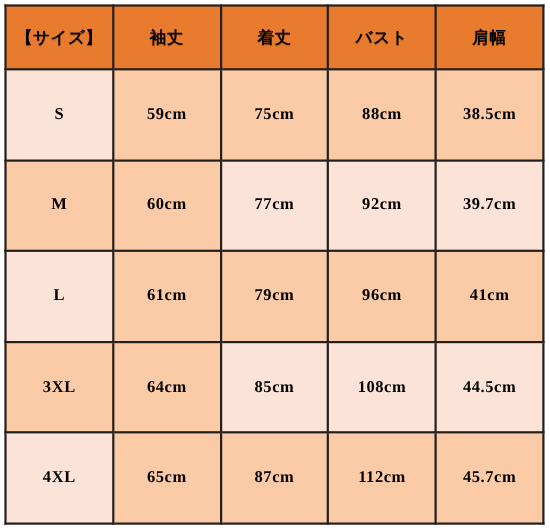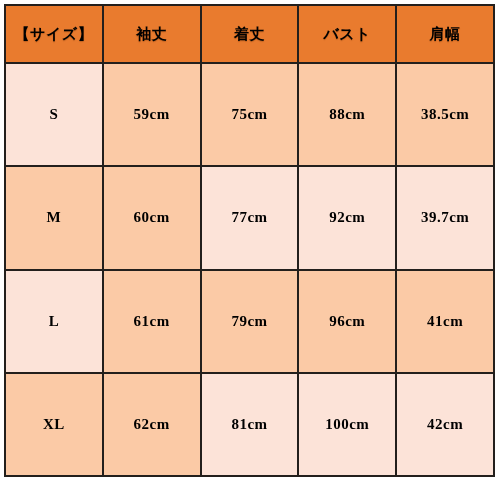--- a/index.html
+++ b/index.html
@@ -94,21 +94,28 @@
           <td class="col-value shade-light">39.7cm</td>
         </tr>
         <tr>
           <td class="col-size shade-light">L</td>
           <td class="col-value shade-dark">61cm</td>
           <td class="col-value shade-dark">79cm</td>
           <td class="col-value shade-dark">96cm</td>
           <td class="col-value shade-dark">41cm</td>
         </tr>
         <tr>
-          <td class="col-size shade-dark">XL</td>
-          <td class="col-value shade-dark">62cm</td>
-          <td class="col-value shade-light">81cm</td>
-          <td class="col-value shade-light">100cm</td>
-          <td class="col-value shade-light">42cm</td>
+          <td class="col-size shade-dark">3XL</td>
+          <td class="col-value shade-dark">64cm</td>
+          <td class="col-value shade-light">85cm</td>
+          <td class="col-value shade-light">108cm</td>
+          <td class="col-value shade-light">44.5cm</td>
+        </tr>
+        <tr>
+          <td class="col-size shade-light">4XL</td>
+          <td class="col-value shade-dark">65cm</td>
+          <td class="col-value shade-dark">87cm</td>
+          <td class="col-value shade-dark">112cm</td>
+          <td class="col-value shade-dark">45.7cm</td>
         </tr>
       </tbody>
   </table>
 </div>
 
 </body></html>

